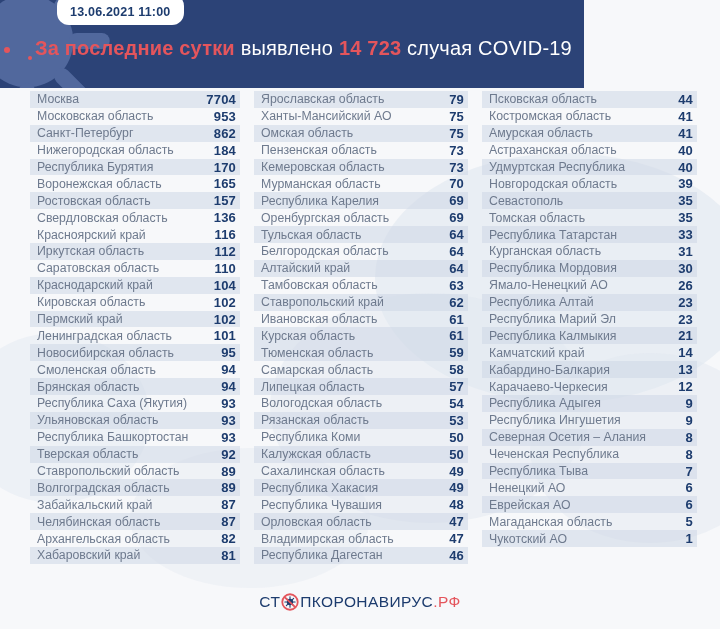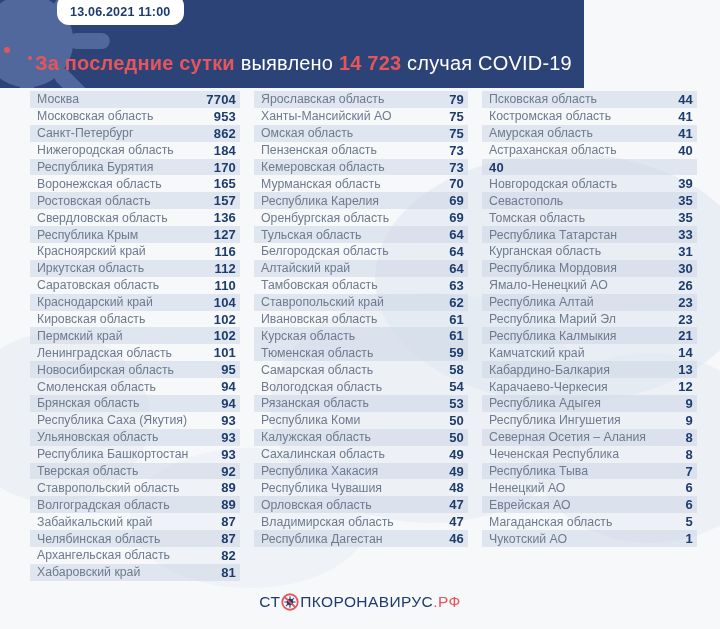--- a/index.html
+++ b/index.html
@@ -24,21 +24,21 @@
   .red-dot{position:absolute;border-radius:50%;background:var(--accent)}
   .dot1{left:4px;top:47px;width:6px;height:6px}
   .dot2{left:28px;top:56px;width:4px;height:4px}
   .badge{
     position:absolute;left:57px;top:-6px;background:#ffffff;
     border-radius:12px;padding:11px 13px 6px 13px;
     font-size:12.5px;font-weight:bold;color:var(--navy);letter-spacing:.2px;
   }
   .headline{
     position:absolute;left:35px;top:37px;font-size:20px;color:#ffffff;
-    letter-spacing:.2px;white-space:nowrap;margin-top:15px;
+    letter-spacing:.2px;white-space:nowrap;
   }
   .headline .accent{color:var(--accent);font-weight:bold}
   
   .map{position:absolute;left:0;top:88px;z-index:0}
   
   .col{position:absolute;top:91px;display:flex;flex-direction:column;z-index:1}
   .col-1{left:30px;width:210px}
   .col-2{left:254px;width:214px}
   .col-3{left:482px;width:215px}
   .row{
@@ -130,24 +130,20 @@
       <span class="rval">165</span>
     </div>
     <div class="row alt">
       <span class="rname">Ростовская область</span>
       <span class="rval">157</span>
     </div>
     <div class="row">
       <span class="rname">Свердловская область</span>
       <span class="rval">136</span>
     </div>
-    <div class="row alt">
-      <span class="rname">Республика Крым</span>
-      <span class="rval">127</span>
-    </div>
     <div class="row">
       <span class="rname">Красноярский край</span>
       <span class="rval">116</span>
     </div>
     <div class="row alt">
       <span class="rname">Иркутская область</span>
       <span class="rval">112</span>
     </div>
     <div class="row">
       <span class="rname">Саратовская область</span>
@@ -284,20 +280,24 @@
       <span class="rval">61</span>
     </div>
     <div class="row alt">
       <span class="rname">Тюменская область</span>
       <span class="rval">59</span>
     </div>
     <div class="row">
       <span class="rname">Самарская область</span>
       <span class="rval">58</span>
     </div>
+    <div class="row alt">
+      <span class="rname">Липецкая область</span>
+      <span class="rval">57</span>
+    </div>
     <div class="row">
       <span class="rname">Вологодская область</span>
       <span class="rval">54</span>
     </div>
     <div class="row alt">
       <span class="rname">Рязанская область</span>
       <span class="rval">53</span>
     </div>
     <div class="row">
       <span class="rname">Республика Коми</span>
@@ -343,20 +343,21 @@
     </div>
     <div class="row alt">
       <span class="rname">Амурская область</span>
       <span class="rval">41</span>
     </div>
     <div class="row">
       <span class="rname">Астраханская область</span>
       <span class="rval">40</span>
     </div>
     <div class="row alt">
+      <span class="rname">Удмуртская Республика</span>
       <span class="rval">40</span>
     </div>
     <div class="row">
       <span class="rname">Новгородская область</span>
       <span class="rval">39</span>
     </div>
     <div class="row alt">
       <span class="rname">Севастополь</span>
       <span class="rval">35</span>
     </div>

